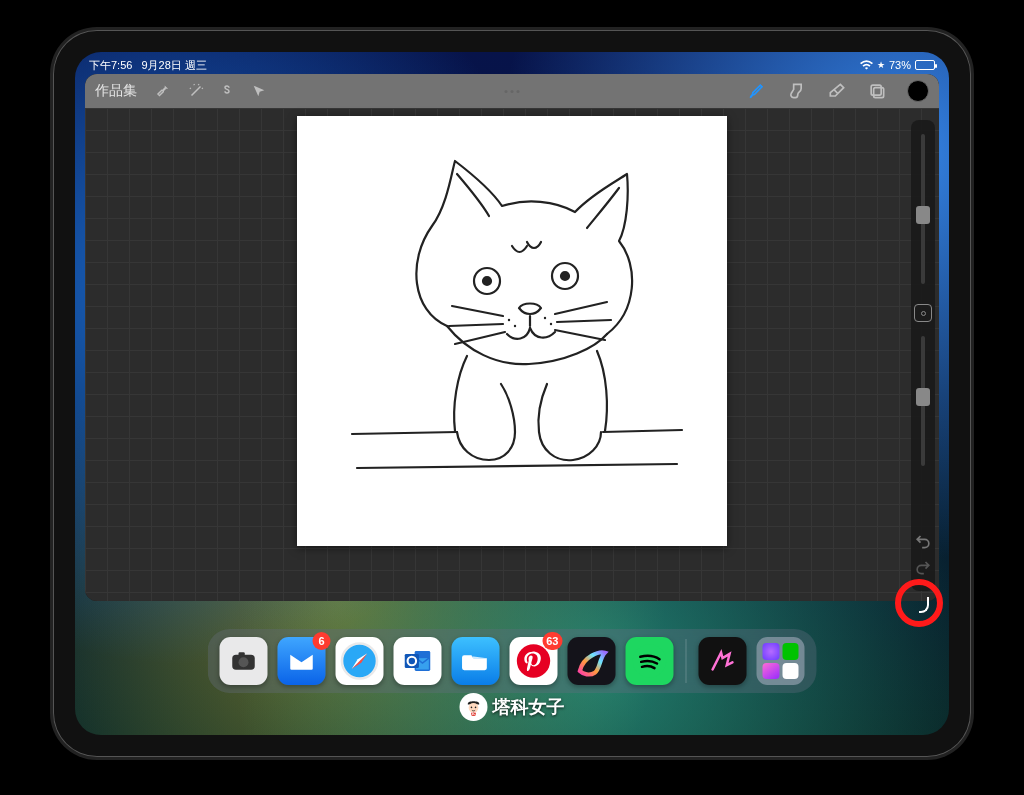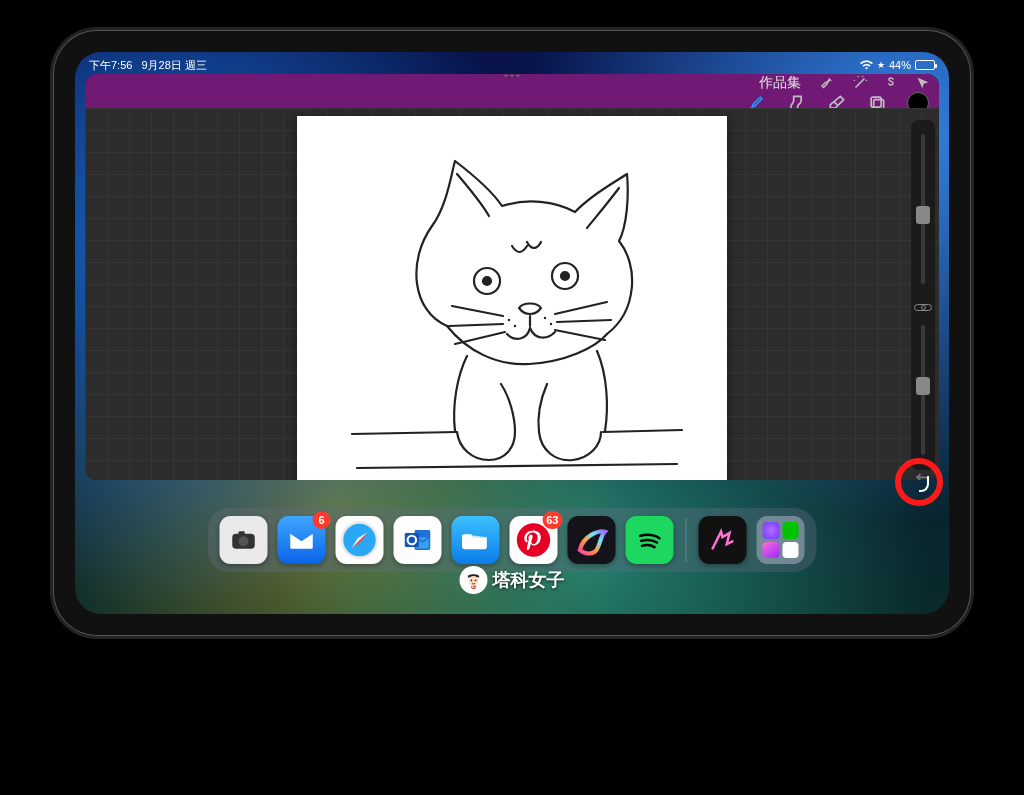--- a/index.html
+++ b/index.html
@@ -7,21 +7,21 @@
     width: 1024px;
     height: 795px;
     background: #000;
     font-family: -apple-system, "Helvetica Neue", Arial, sans-serif;
     overflow: hidden;
     position: relative;
   }
   .ipad-frame {
     position: absolute;
     left: 53px; top: 30px;
-    width: 918px; height: 606px;
+    width: 918px; height: 727px;
     border-radius: 44px;
     background: #111;
     box-shadow: 0 0 0 3px #222, 0 0 0 1px #555 inset;
     padding: 22px;
   }
   .screen {
     width: 100%; height: 100%;
     border-radius: 26px;
     overflow: hidden;
     position: relative;
@@ -53,24 +53,23 @@
   .wifi-icon svg { display:block; }
   .app-window {
     position: absolute;
     left: 10px; right: 10px; top: 22px; bottom: 134px;
     background: #1a1a1a;
     border-radius: 12px;
     overflow: hidden;
   }
   .topbar {
     height: 34px;
-    background: #701a75;
-    display:flex; align-items:flex-end; padding:0 6px;
+    background: #737373;
+    display:flex; align-items:center; padding:0 6px;
     position: relative;
-    flex-direction: column;
   }
   .tb-left { display:flex; align-items:center; gap:14px; }
   .tb-left .gallery {
     color:#e6e6e6; font-size:14px; cursor:pointer; padding:0 4px;
   }
   .tb-icon {
     width:18px; height:18px; display:flex; align-items:center;
     color:#bfbfbf;
   }
   .tb-center {
@@ -146,21 +145,21 @@
   }
   .dock-sep { width:1px; height:44px; background:rgba(255,255,255,.22); margin:0 2px; }
   .app-folder {
     width:48px; height:48px; border-radius:11px;
     background: rgba(200,200,220,.45);
     display:grid; grid-template-columns:1fr 1fr; grid-template-rows:1fr 1fr;
     gap:3px; padding:6px;
   }
   .app-folder .mini { border-radius:4px; }
   .watermark {
-    position:absolute; bottom:20px; left:50%; transform:translateX(-50%);
+    position:absolute; bottom:14px; left:50%; transform:translateX(-50%);
     display:flex; align-items:center; gap:5px;
     color:#fff; font-weight:700; font-size:18px;
   }
   .avatar {
     width:28px; height:28px; border-radius:50%;
     background:#fff; display:flex; align-items:center; justify-content:center;
     position:relative;
   }
   .avatar svg { display:block; }
   .highlight-ring {
@@ -186,21 +185,21 @@
         <span>下午7:56</span>
         <span>9月28日 週三</span>
       </div>
       <div class="right">
         <span class="wifi-icon">
           <svg viewBox="0 0 16 12" width="13" height="11">
               <path d="M8 11 L6 9 Q8 7.5 10 9 Z M3 6 Q8 1.5 13 6 L11.5 7.5 Q8 4.5 4.5 7.5 Z M0 3 Q8 -4 16 3 L14.5 4.5 Q8 -1 1.5 4.5 Z" fill="#fff"></path>
             </svg>
         </span>
         <span style="font-size:9px;">★</span>
-        <span>44%</span>
+        <span>73%</span>
         <span class="battery-shell"><span class="battery-level"></span></span>
       </div>
     </div>
 
     <div class="app-window">
       <div class="topbar">
         <div class="tb-left">
           <span class="gallery">作品集</span>
           <span class="tb-icon">
             <svg viewBox="0 0 24 24" width="18" height="18" fill="none" stroke="#bfbfbf" stroke-width="2">

